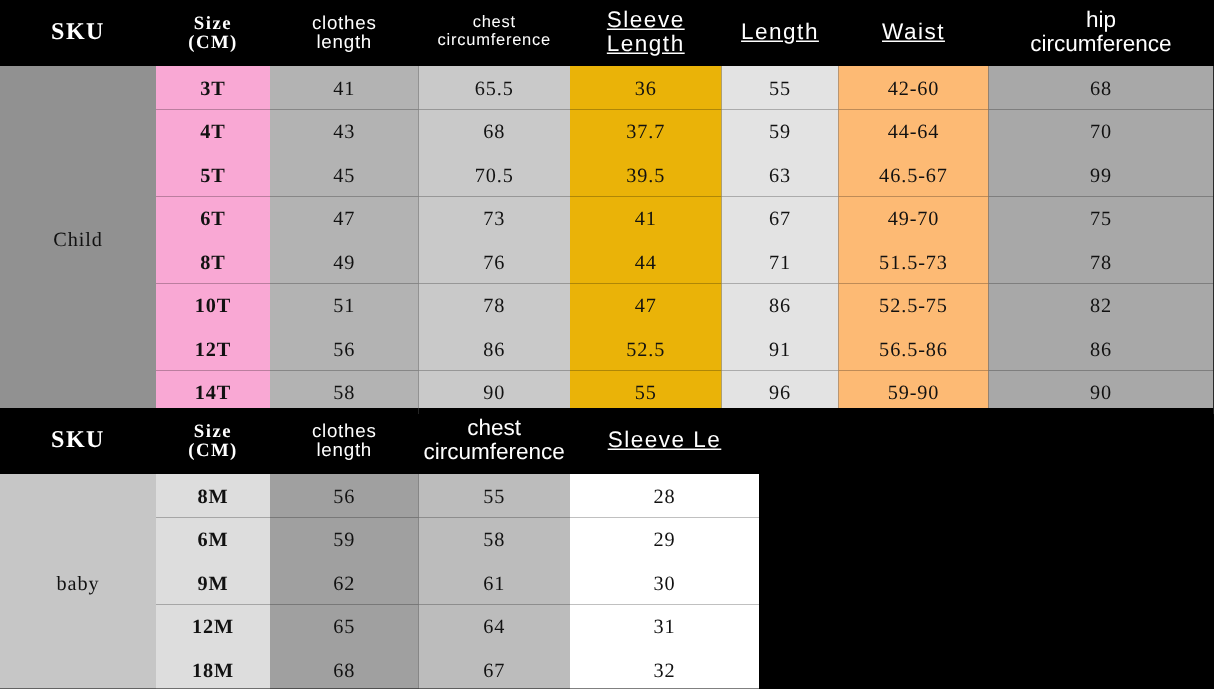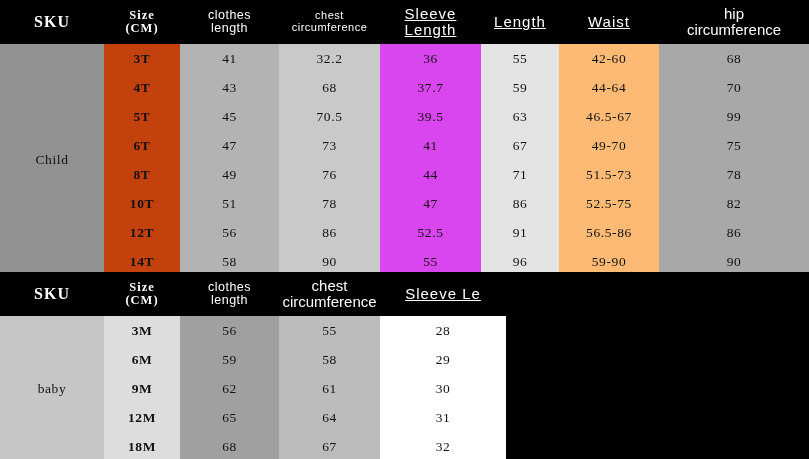--- a/index.html
+++ b/index.html
@@ -94,24 +94,24 @@
     letter-spacing: 0.6px;
   }
   .cat {
     background: #919191;
     color: #111;
     font-family: "Liberation Sans", sans-serif;
     font-size: 14px;
     letter-spacing: 0.5px;
     text-align: center;
   }
-  .c-size { background: #c2410c; font-weight: bold; }
+  .c-size { background: #f9a8d4; font-weight: bold; }
   .c-a { background: #b3b3b3; }
   .c-b { background: #c9c9c9; }
-  .c-c { background: #d946ef; }
+  .c-c { background: #eab308; }
   .c-d { background: #e3e3e3; }
   .c-e { background: #fdba74; }
   .c-f { background: #a8a8a8; }
 
   
   .d-size { background: #dddddd; font-weight: bold; font-family: "Liberation Serif", serif; }
   .d-a { background: #a0a0a0; }
   .d-b { background: #bcbcbc; }
   .d-c { background: #ffffff; }
   .d-cat { background: #c6c6c6; }
@@ -165,21 +165,21 @@
         <td class="xsmall">
           <div>hip</div>
           <div>circumference</div>
         </td>
       </tr>
 
       <tr class="brow">
         <td class="cat" rowspan="8">Child</td>
         <td class="c-size">3T</td>
         <td class="c-a">41</td>
-        <td class="c-b">32.2</td>
+        <td class="c-b">65.5</td>
         <td class="c-c">36</td>
         <td class="c-d">55</td>
         <td class="c-e">42-60</td>
         <td class="c-f">68</td>
       </tr>
       <tr class="brow">
         <td class="c-size">4T</td>
         <td class="c-a">43</td>
         <td class="c-b">68</td>
         <td class="c-c">37.7</td>
@@ -267,21 +267,21 @@
         </td>
         <td class="xsmall">
           <div>chest</div>
           <div>circumference</div>
         </td>
         <td class="big">Sleeve Le</td>
       </tr>
 
       <tr class="brow">
         <td class="d-cat" rowspan="5">baby</td>
-        <td class="d-size">3M</td>
+        <td class="d-size">8M</td>
         <td class="d-a">56</td>
         <td class="d-b">55</td>
         <td class="d-c">28</td>
       </tr>
       <tr class="brow">
         <td class="d-size">6M</td>
         <td class="d-a">59</td>
         <td class="d-b">58</td>
         <td class="d-c">29</td>
       </tr>

